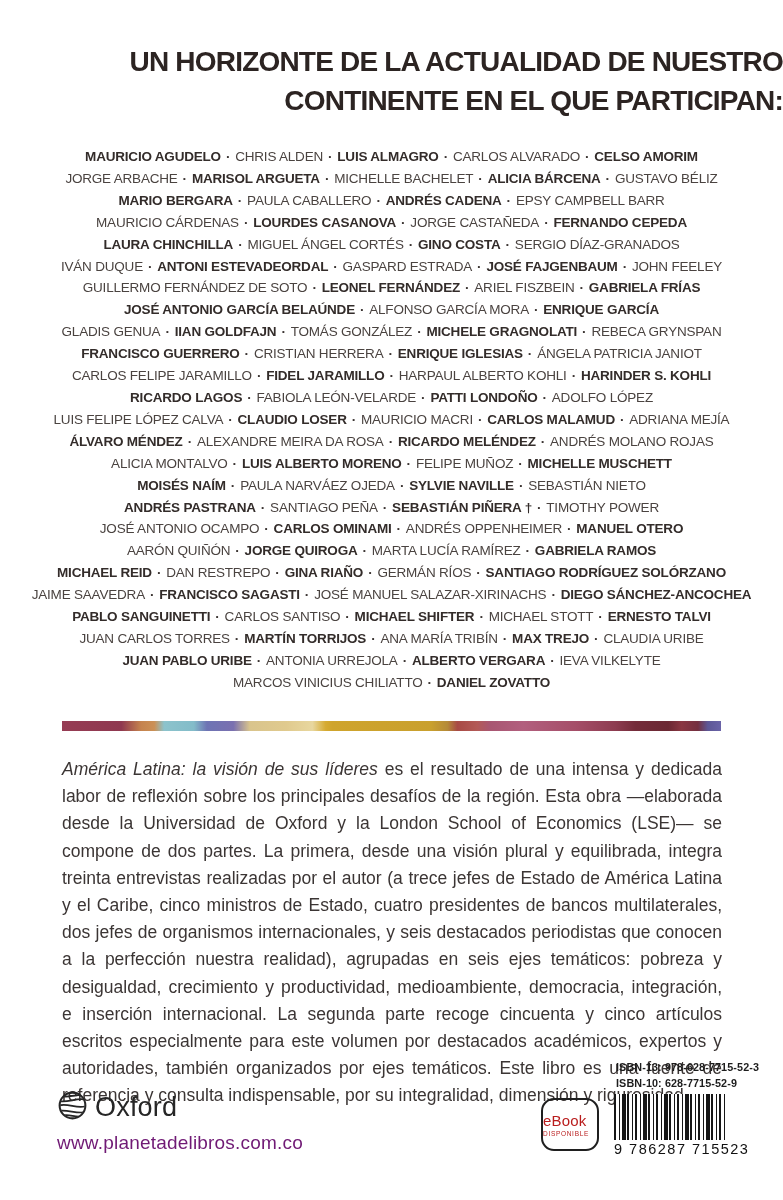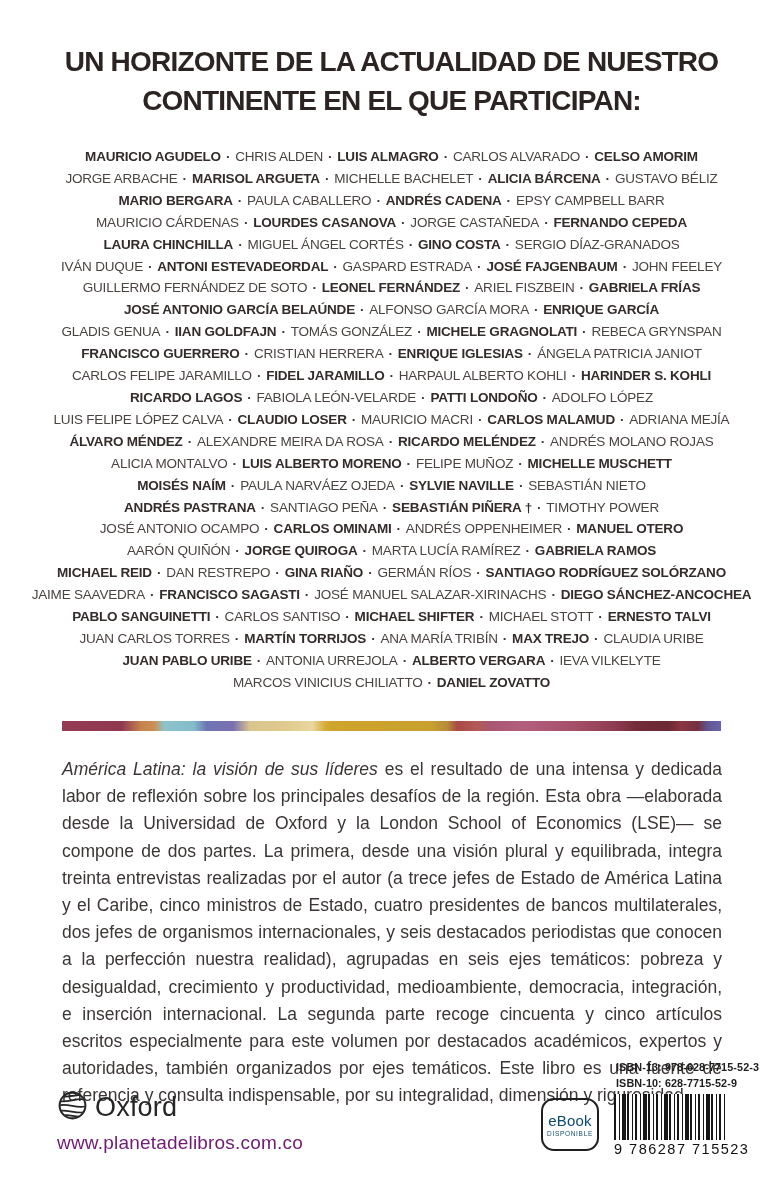--- a/index.html
+++ b/index.html
@@ -13,21 +13,21 @@
     font-family: "Liberation Sans", sans-serif;
     margin: 0 auto;
   }
 
   
   .title {
     position: absolute;
     top: 42px;
     left: 0;
     width: 100%;
-    text-align: center;
+    text-align: right;
     color: #2c2422;
     font-weight: 700;
     font-size: 28px;
     line-height: 39px;
     letter-spacing: -0.8px;
   }
   .title-line { white-space: nowrap; }
 
   
   .names {
@@ -83,23 +83,22 @@
   .ebook-badge {
     position: absolute;
     left: 541px;
     top: 1098px;
     width: 58px;
     height: 53px;
     border: 2.5px solid #1f1f1f;
     border-radius: 13px;
     display: flex;
     flex-direction: column;
-    align-items: center;
     justify-content: center;
-    color: #0c4a6e;
+    color: #b91c1c;
   }
   .ebook-line1 { font-size: 15px; letter-spacing: 0.2px; }
   .ebook-line2 { font-size: 6.5px; letter-spacing: 0.7px; margin-top: 1px; }
 
   .isbn {
     position: absolute;
     left: 616px;
     top: 1060px;
     font-size: 10.8px;
     font-weight: 700;

